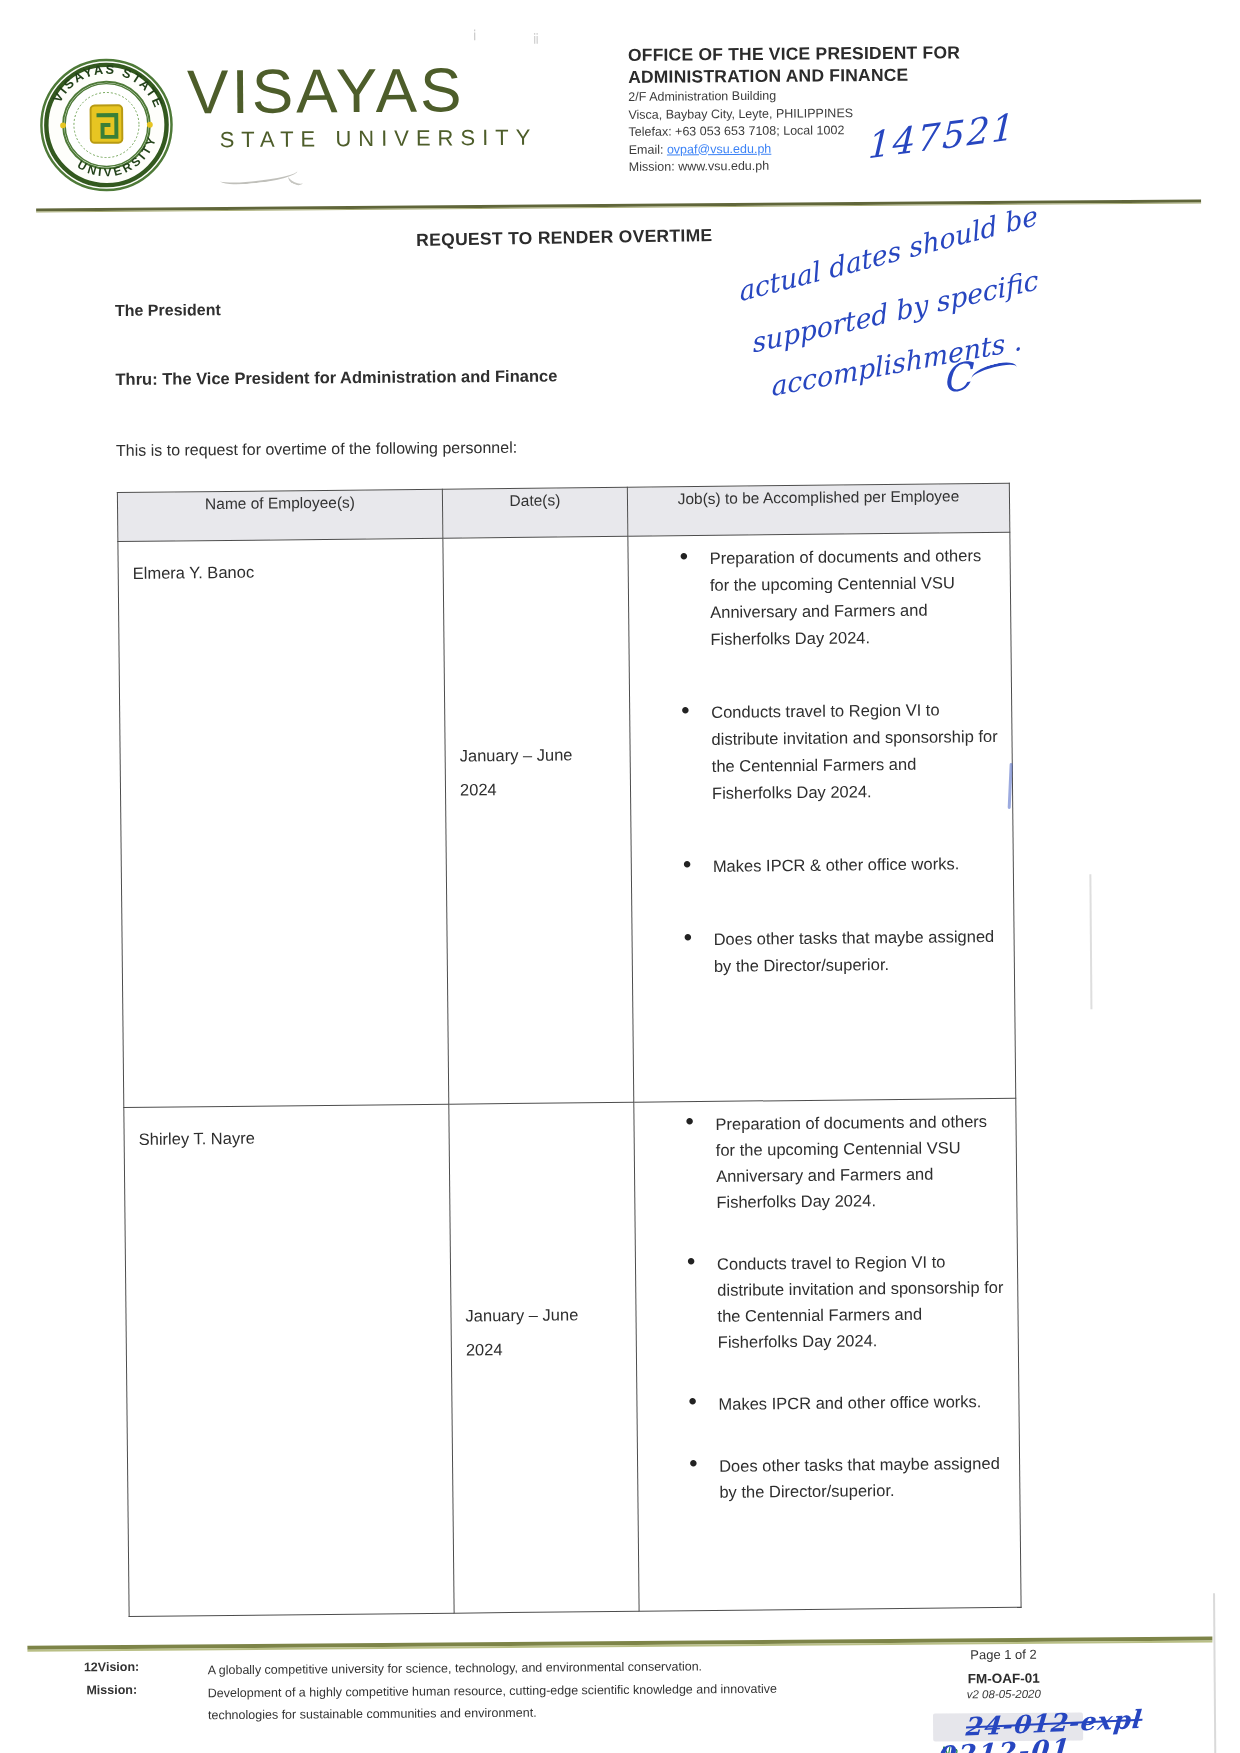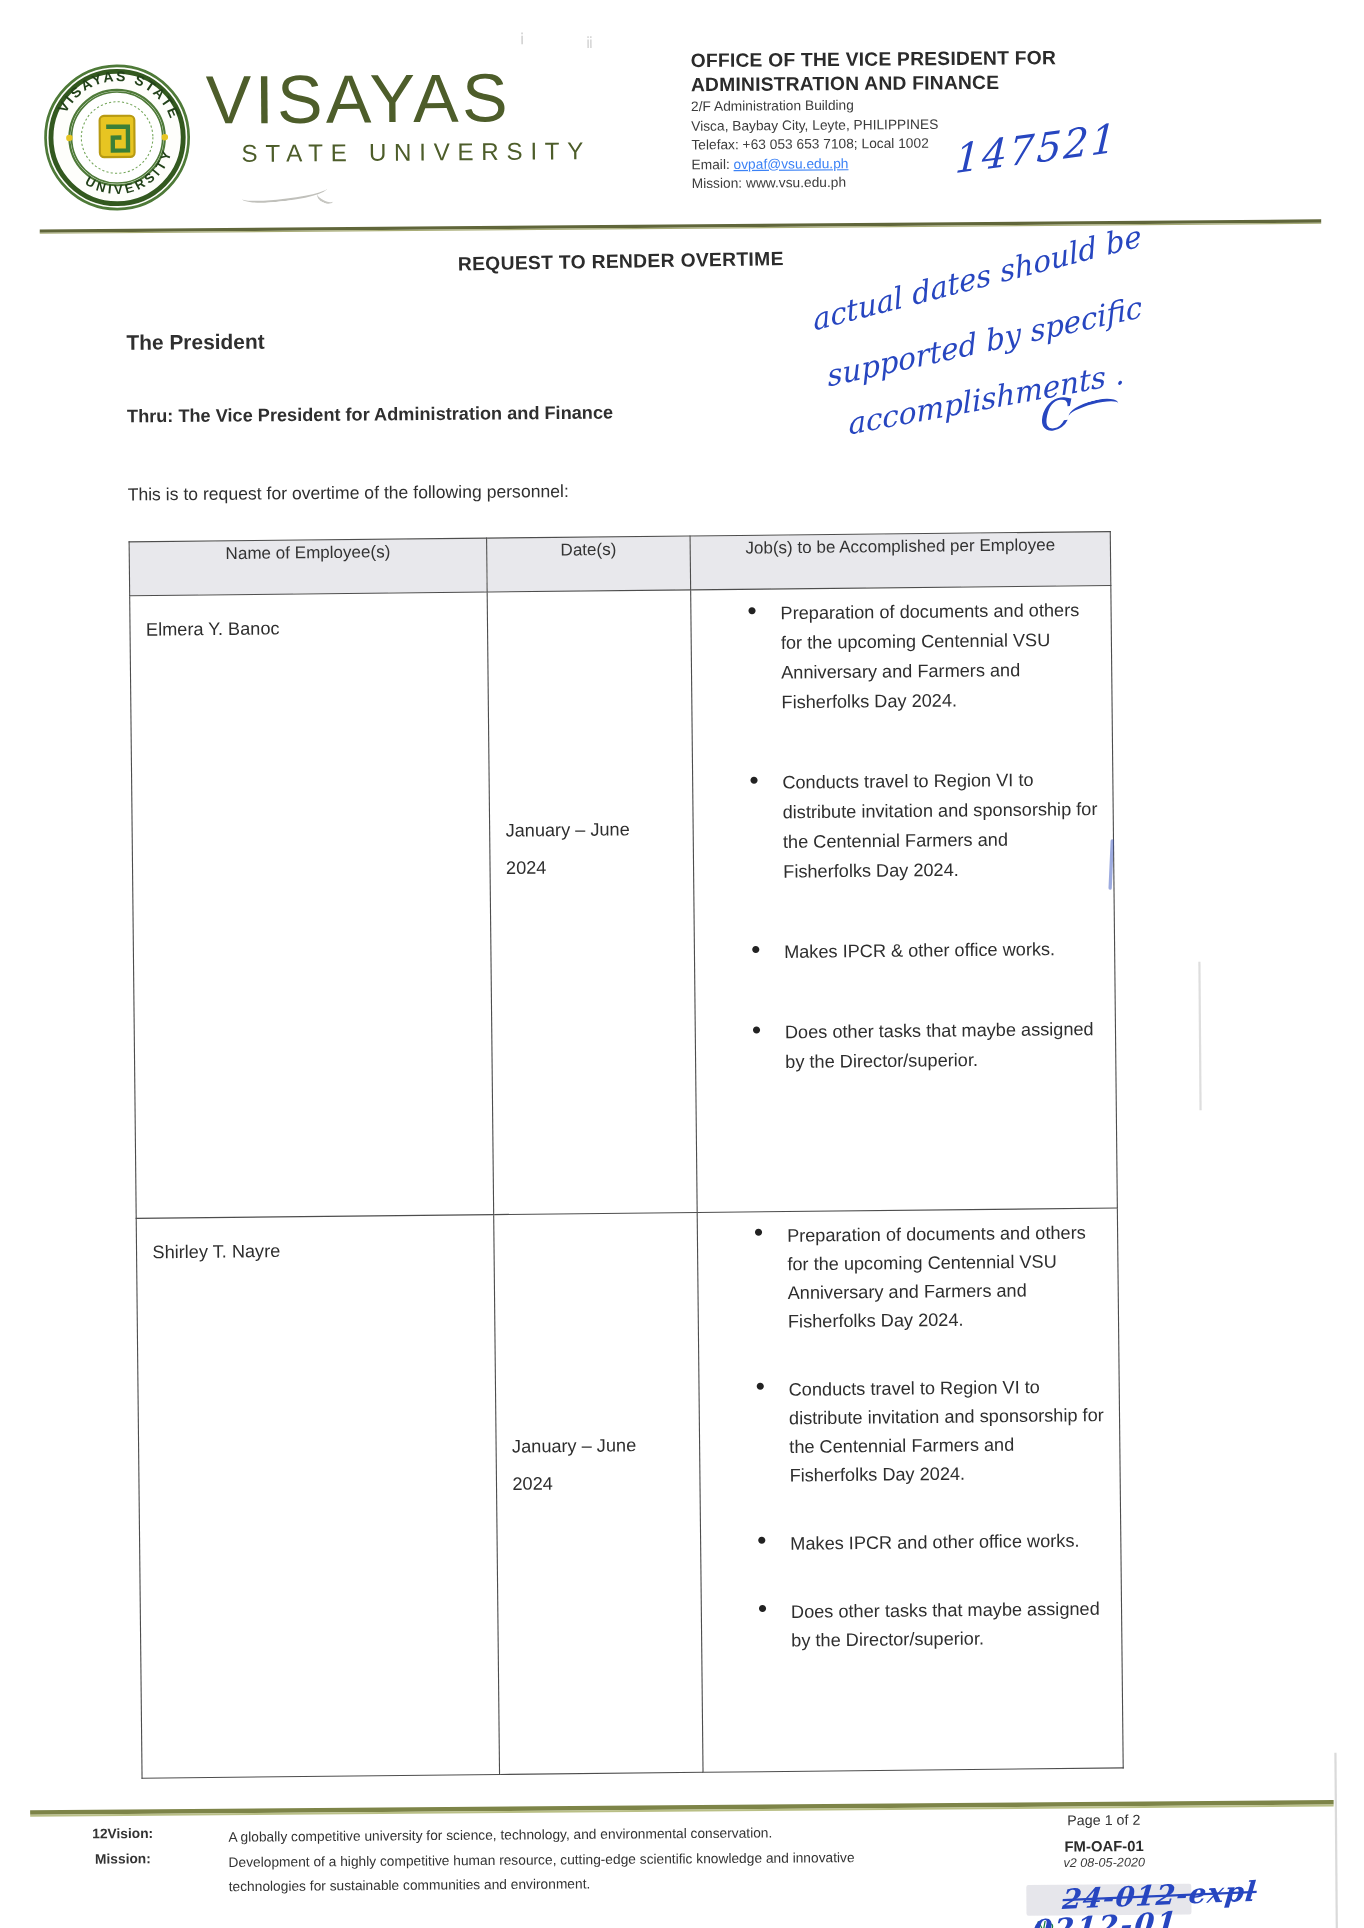--- a/index.html
+++ b/index.html
@@ -28,21 +28,21 @@
   .office .c{font-size:12.5px;color:#3c3c3c;line-height:16.5px;margin-top:1px;}
   .office .lbl{color:#3c3c3c;text-align:right;}
   a.email{color:#3b82f6;text-decoration:underline;cursor:pointer;}
 
   .rule-top{position:absolute;left:40px;top:204px;width:1165px;height:3px;background:#60663a;}
   .rule-top::after{content:"";position:absolute;left:0;top:3px;width:100%;height:1px;background:#a9ad78;}
 
   
   .doc-title{position:absolute;left:388px;top:227px;width:360px;text-align:center;
     font-size:17.5px;font-weight:700;color:#2c2c2c;letter-spacing:.3px;transform:rotate(-0.5deg);}
-  .addr-to{position:absolute;left:118px;top:298px;font-size:19px;font-weight:700;}
+  .addr-to{position:absolute;left:118px;top:298px;font-size:16px;font-weight:700;}
   .addr-thru{position:absolute;left:118px;top:366px;font-size:16.5px;font-weight:700;}
   .intro{position:absolute;left:118px;top:438px;font-size:16px;}
 
   
   .hw{font-family:"DejaVu Serif", serif;font-style:italic;color:#2746c0;}
   .hw-ref{position:absolute;left:872px;top:118px;font-size:36px;transform:rotate(-7deg) skewX(-10deg);letter-spacing:2px;}
   .hw-l1{position:absolute;left:738px;top:240px;font-size:27px;transform:rotate(-14deg) skewX(-8deg);white-space:nowrap;}
   .hw-l2{position:absolute;left:752px;top:298px;font-size:27px;transform:rotate(-12deg) skewX(-8deg);white-space:nowrap;}
   .hw-l3{position:absolute;left:772px;top:350px;font-size:27px;transform:rotate(-10deg) skewX(-8deg);white-space:nowrap;}
   .hw-flourish{position:absolute;left:948px;top:358px;font-size:38px;transform:rotate(-8deg) skewX(-10deg);}

